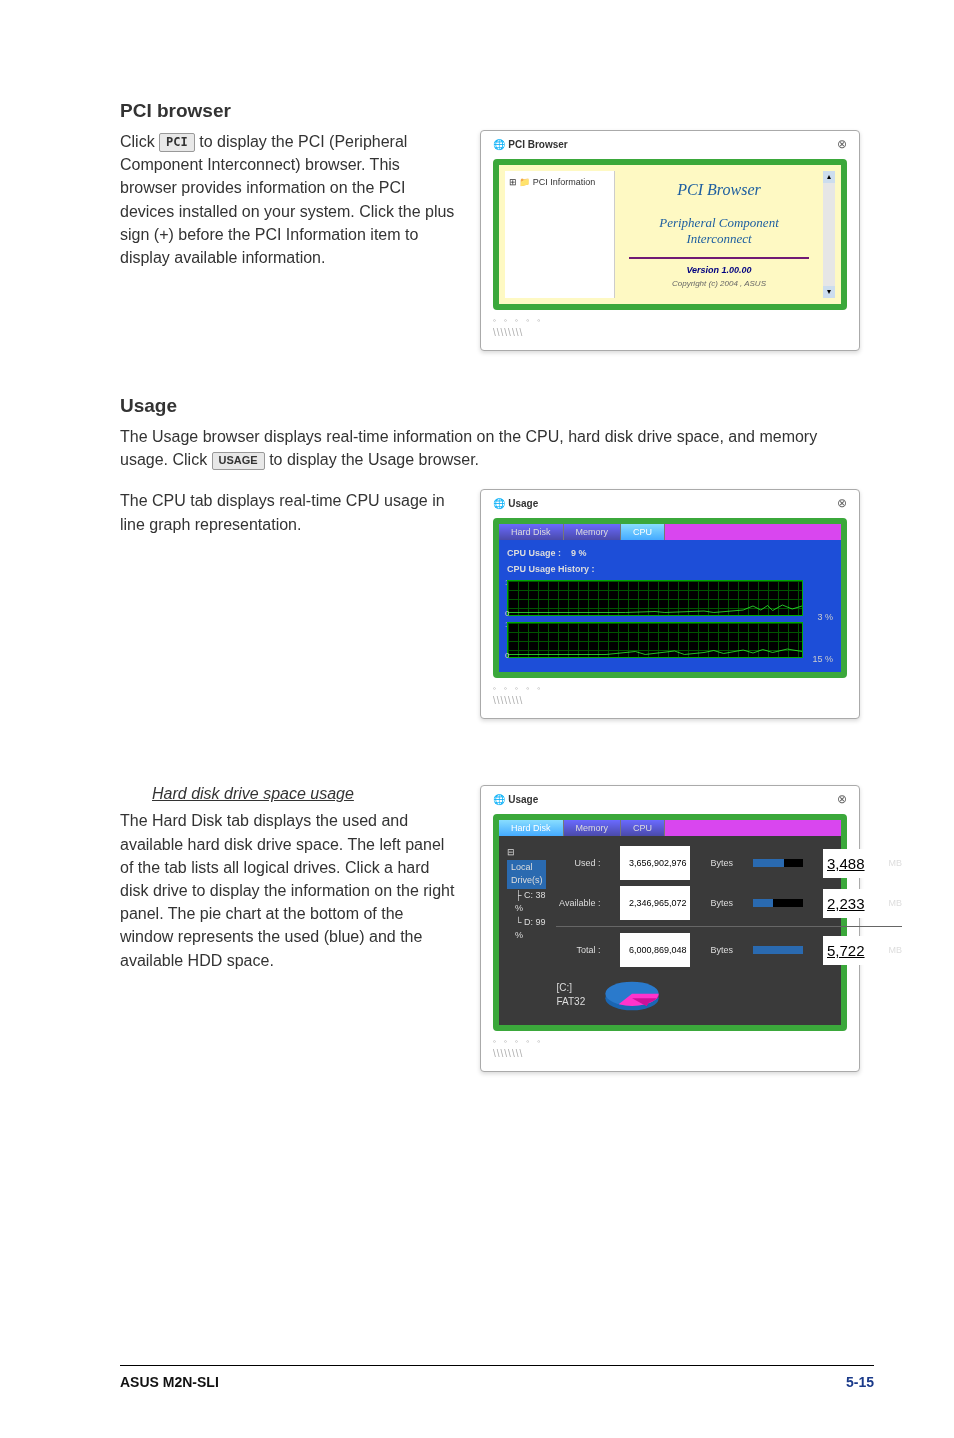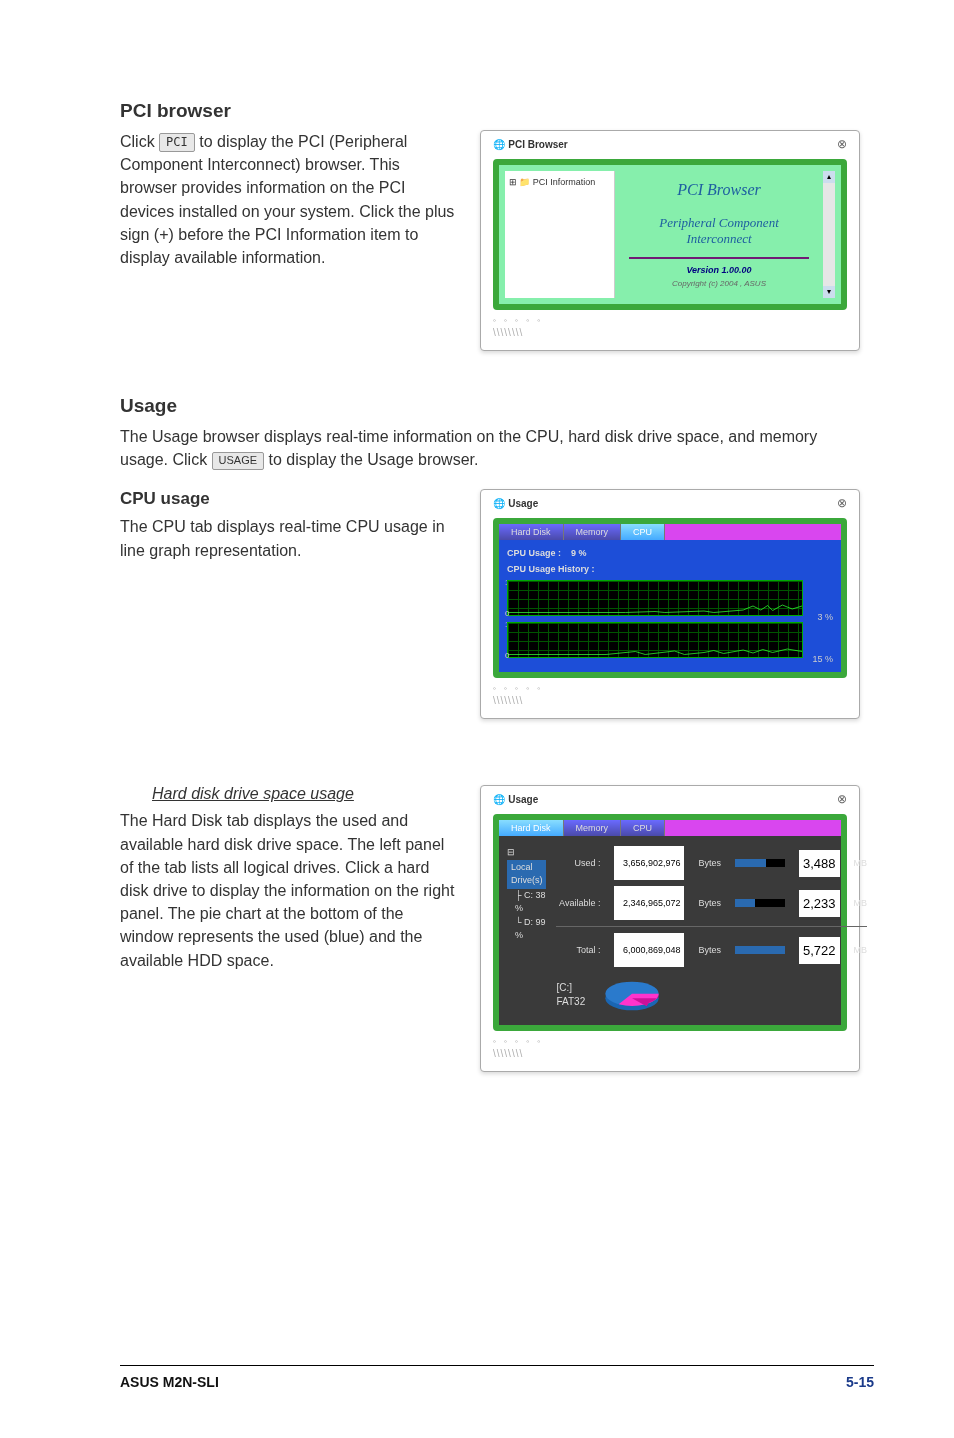--- a/index.html
+++ b/index.html
@@ -43,21 +43,21 @@
       gap: 20px;
       align-items: flex-start;
     }
     .pci-btn, .usage-btn {
       display: inline-block;
       background: #e8e8e8;
       border: 1px solid #999;
       padding: 0 6px;
       font-family: monospace;
       font-size: 12px;
-      font-weight: normal;
+      font-weight: bold;
       vertical-align: middle;
       border-radius: 2px;
     }
     .usage-btn {
       font-family: Arial, sans-serif;
       font-size: 11px;
     }
     .italic-underline {
       font-style: italic;
       text-decoration: underline;
@@ -90,21 +90,21 @@
     }
     .close-x {
       font-size: 12px;
       color: #666;
     }
     .green-frame {
       border: 6px solid #3ba83b;
       border-radius: 4px;
       padding: 6px;
       display: flex;
-      background: #86efac;
+      background: #fef9c3;
     }
     .pci-left-pane {
       width: 110px;
       background: #fff;
       border-right: 1px solid #ccc;
       padding: 6px 4px;
       font-size: 9px;
       color: #333;
     }
     .pci-right-pane {
@@ -237,21 +237,21 @@
     .disk-tree-item {
       padding-left: 8px;
     }
     .disk-info {
       flex: 1;
       font-size: 9px;
     }
     .disk-row {
       display: flex;
       align-items: center;
-      gap: 14px;
+      gap: 20px;
       margin-bottom: 6px;
     }
     .disk-row-label {
       width: 44px;
       text-align: right;
     }
     .disk-value-box {
       background: #fff;
       color: #000;
       padding: 12px 4px;
@@ -274,21 +274,22 @@
       left: 0;
       height: 100%;
       background: #2a6ab0;
     }
     .disk-mb-box {
       background: #fff;
       color: #000;
       padding: 6px 4px;
       min-width: 36px;
       text-align: right;
-      font-size: 13px;
+      font-size: 15px;
+      text-decoration: underline;
     }
     .disk-divider {
       border-top: 1px solid #666;
       margin: 6px 0;
     }
     .pie-area {
       display: flex;
       align-items: center;
       gap: 12px;
       margin-top: 8px;
@@ -385,21 +386,20 @@
 <p class="body-text text-col-wide">
   <span>The Usage browser displays real-time information on the CPU, hard disk drive space, and memory usage. Click </span>
   <span class="usage-btn">USAGE</span>
   <span> to display the Usage browser.</span>
 </p>
 
 <div style="height:18px;"></div>
 
 <div class="row">
   <div class="text-col">
-    <div class="sub-heading">CPU usage</div>
     <p class="body-text">The CPU tab displays real-time CPU usage in line graph representation.</p>
   </div>
   <div class="screenshot-box">
     <div class="screenshot-title-bar">
       <span>🌐 <span class="screenshot-title">Usage</span></span>
       <span class="close-x">⊗</span>
     </div>
     <div class="usage-green-frame">
       <div class="tab-bar">
         <div class="tab">Hard Disk</div>

